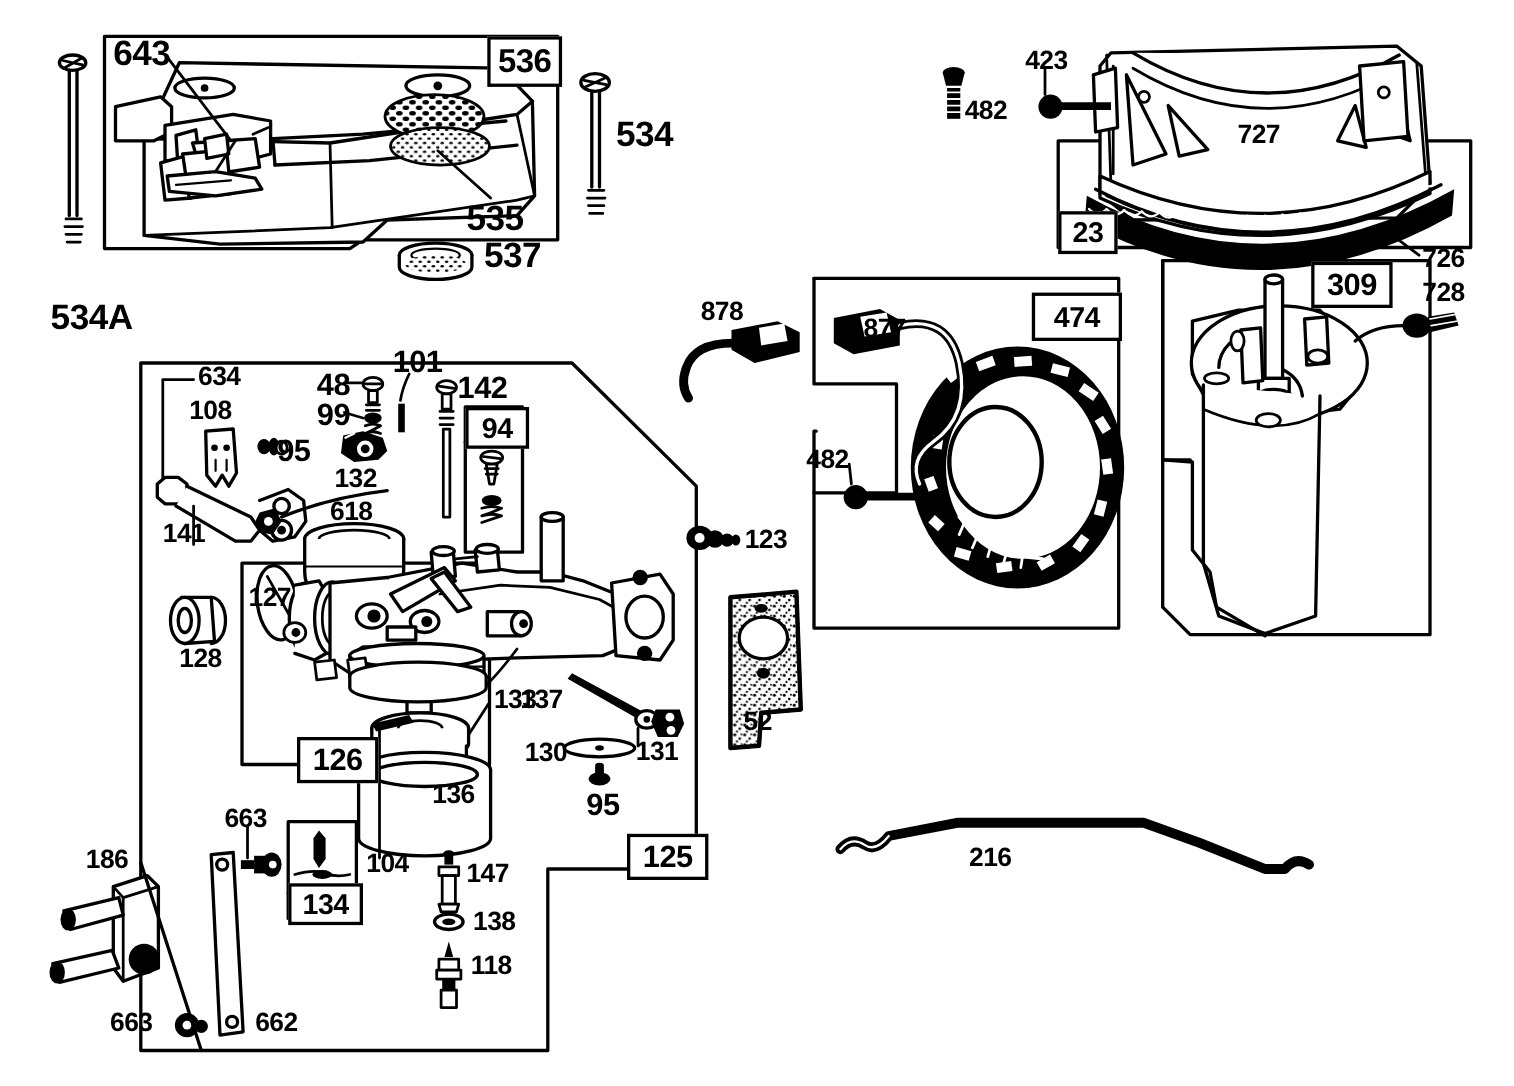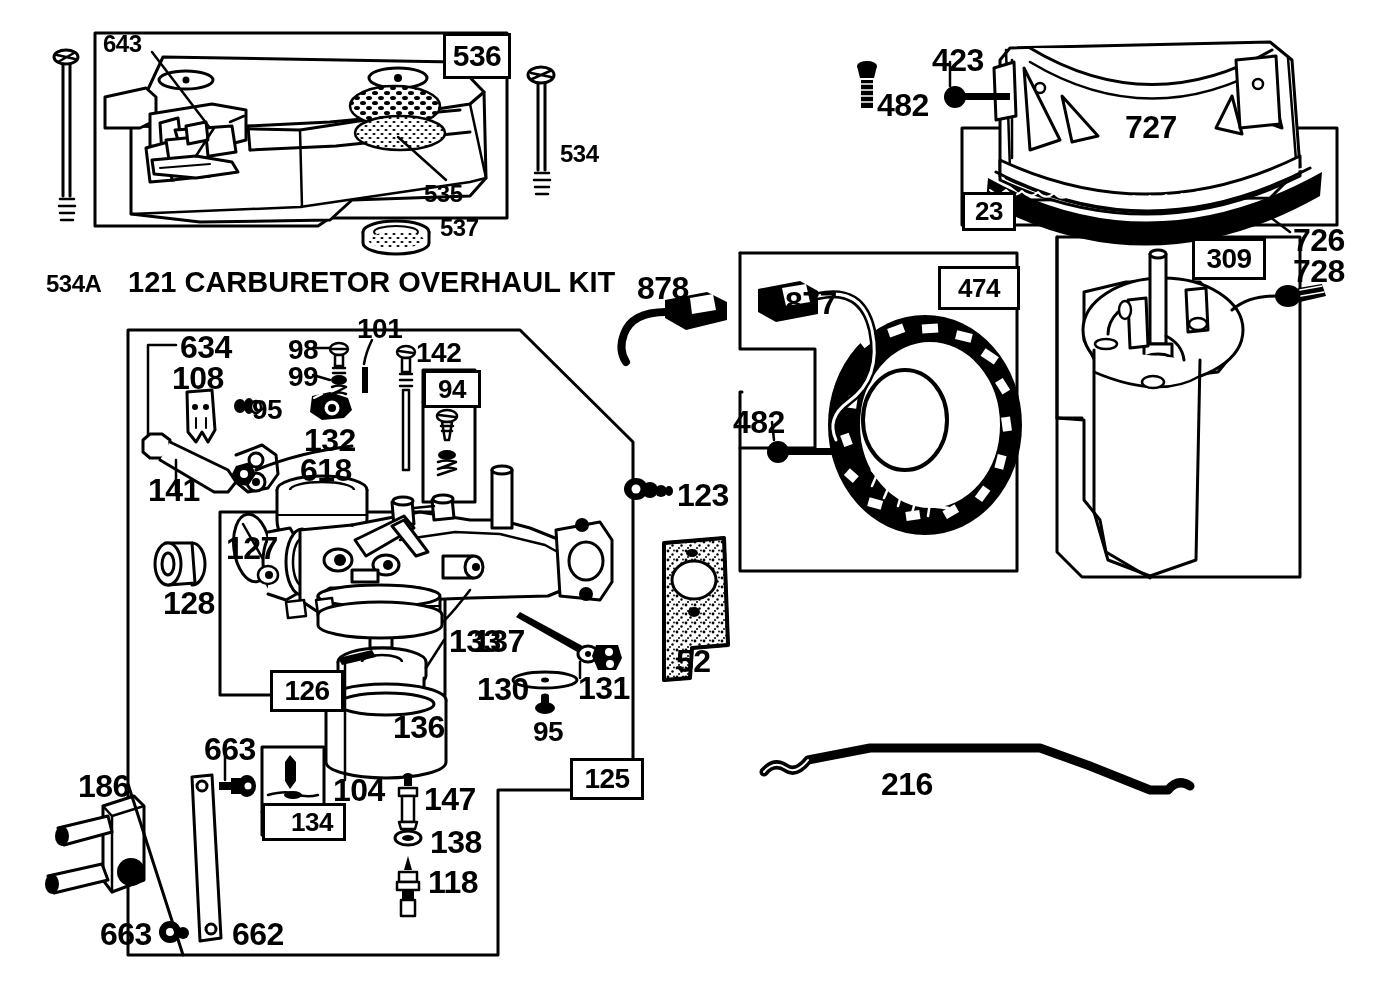--- a/index.html
+++ b/index.html
@@ -15,22 +15,22 @@
   .lbl{
     position:absolute;
     font-family:"Liberation Sans","DejaVu Sans",sans-serif;
     font-weight:bold;
     color:#000;
     white-space:nowrap;
     letter-spacing:-0.5px;
     line-height:1;
     user-select:none;
   }
-  .lbl.s32{font-size:24px;}
-  .lbl.s30{font-size:32px;}
+  .lbl.s32{font-size:32px;}
+  .lbl.s30{font-size:24px;}
   .lbl.s28{font-size:28px;}
   .lbl.title{font-size:29px;letter-spacing:0px;}
   .boxlbl{
     position:absolute;
     border:3px solid #000;
     background:#fff;
     font-weight:bold;
     font-family:"Liberation Sans","DejaVu Sans",sans-serif;
     display:flex;align-items:center;justify-content:center;
     color:#000;
@@ -550,32 +550,31 @@
                  L1040 748 L1090 766 L1150 790 L1168 790
                  q10 -12 22 -4" fill="none" stroke="#000" stroke-width="9" stroke-linecap="round"></path>
         <path d="M764 772 q10 -12 22 -4 q10 7 22 -8" fill="none" stroke="#fff" stroke-width="2"></path>
       </g>
 
     </g>
   </svg>
 
   <div class="lbl s32" style="left:103px;top:32px;">643</div>
   <div class="boxlbl" style="left:443px;top:33px;width:62px;height:40px;font-size:30px;">536</div>
-  <div class="lbl s32" style="left:560px;top:106px;margin-top:36px;">534</div>
+  <div class="lbl s32" style="left:560px;top:106px;">534</div>
   <div class="lbl s32" style="left:46px;top:244px;margin-top:28px;">534A</div>
   <div class="lbl s32" style="left:424px;top:182px;">535</div>
   <div class="lbl s32" style="left:440px;top:216px;">537</div>
 
-  <div class="lbl title" style="left:128px;top:268px;">121 CARBURETOR OVERHAUL KIT</div>
 
   <div class="lbl s30" style="left:180px;top:331px;text-align:right;">634</div>
   <div class="lbl s30" style="left:172px;top:362px;">108</div>
   <div class="lbl s28" style="left:252px;top:396px;">95</div>
   <div class="lbl s30" style="left:148px;top:474px;">141</div>
-  <div class="lbl s28" style="left:288px;top:336px;">98</div>
+  <div class="lbl s28" style="left:288px;top:336px;">48</div>
   <div class="lbl s28" style="left:288px;top:363px;">99</div>
   <div class="lbl s28" style="left:357px;top:315px;">101</div>
   <div class="lbl s28" style="left:416px;top:339px;">142</div>
   <div class="boxlbl" style="left:423px;top:370px;width:52px;height:32px;font-size:26px;">94</div>
   <div class="lbl s30" style="left:304px;top:424px;">132</div>
   <div class="lbl s30" style="left:300px;top:454px;">618</div>
   <div class="lbl s30" style="left:677px;top:479px;">123</div>
   <div class="lbl s30" style="left:226px;top:484px;margin-top:48px;">127</div>
   <div class="lbl s30" style="left:163px;top:587px;">128</div>
   <div class="boxlbl" style="left:270px;top:670px;width:68px;height:36px;font-size:28px;">126</div>
@@ -585,21 +584,21 @@
   <div class="lbl s30" style="left:578px;top:672px;">131</div>
   <div class="lbl s28" style="left:533px;top:718px;">95</div>
   <div class="lbl s30" style="left:676px;top:645px;">52</div>
   <div class="lbl s30" style="left:393px;top:711px;">136</div>
   <div class="lbl s30" style="left:333px;top:774px;">104</div>
   <div class="boxlbl" style="left:570px;top:758px;width:68px;height:36px;font-size:28px;">125</div>
   <div class="lbl s30" style="left:424px;top:783px;">147</div>
   <div class="lbl s30" style="left:430px;top:826px;">138</div>
   <div class="lbl s30" style="left:428px;top:866px;">118</div>
   <div class="lbl s30" style="left:204px;top:733px;">663</div>
-  <div class="boxlbl" style="left:262px;top:803px;width:62px;height:32px;font-size:26px;padding-left:16px;">134</div>
+  <div class="boxlbl" style="left:262px;top:803px;width:62px;height:32px;font-size:26px;">134</div>
   <div class="lbl s30" style="left:78px;top:770px;">186</div>
   <div class="lbl s30" style="left:100px;top:918px;">663</div>
   <div class="lbl s30" style="left:232px;top:918px;">662</div>
 
   <div class="lbl s30" style="left:637px;top:272px;">878</div>
   <div class="lbl s30" style="left:785px;top:287px;">877</div>
   <div class="lbl s30" style="left:733px;top:406px;">482</div>
   <div class="boxlbl" style="left:938px;top:266px;width:76px;height:38px;font-size:26px;">474</div>
   <div class="lbl s30" style="left:932px;top:44px;">423</div>
   <div class="lbl s30" style="left:877px;top:89px;">482</div>

